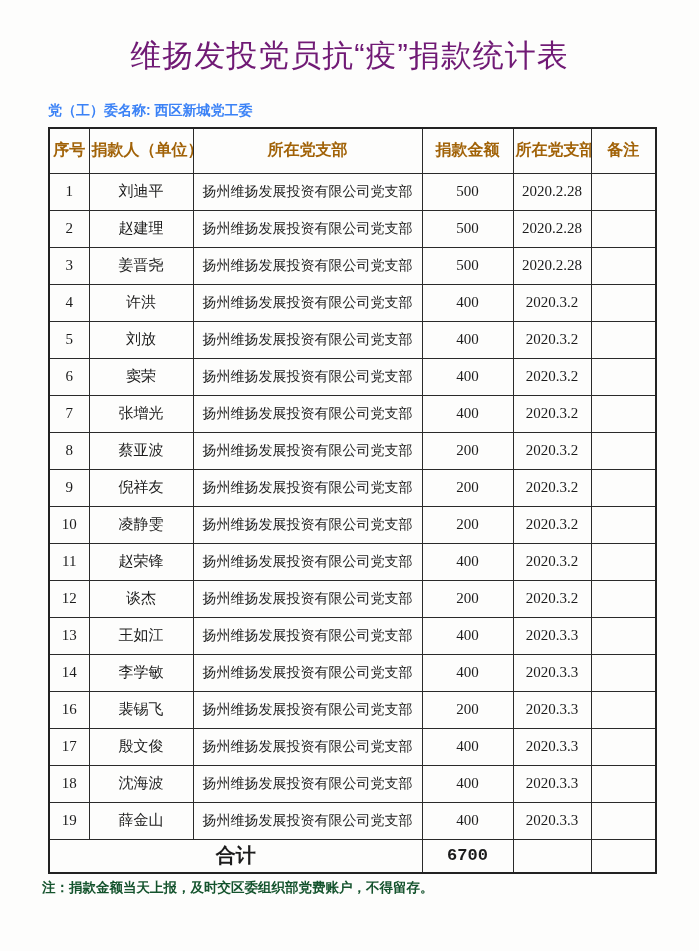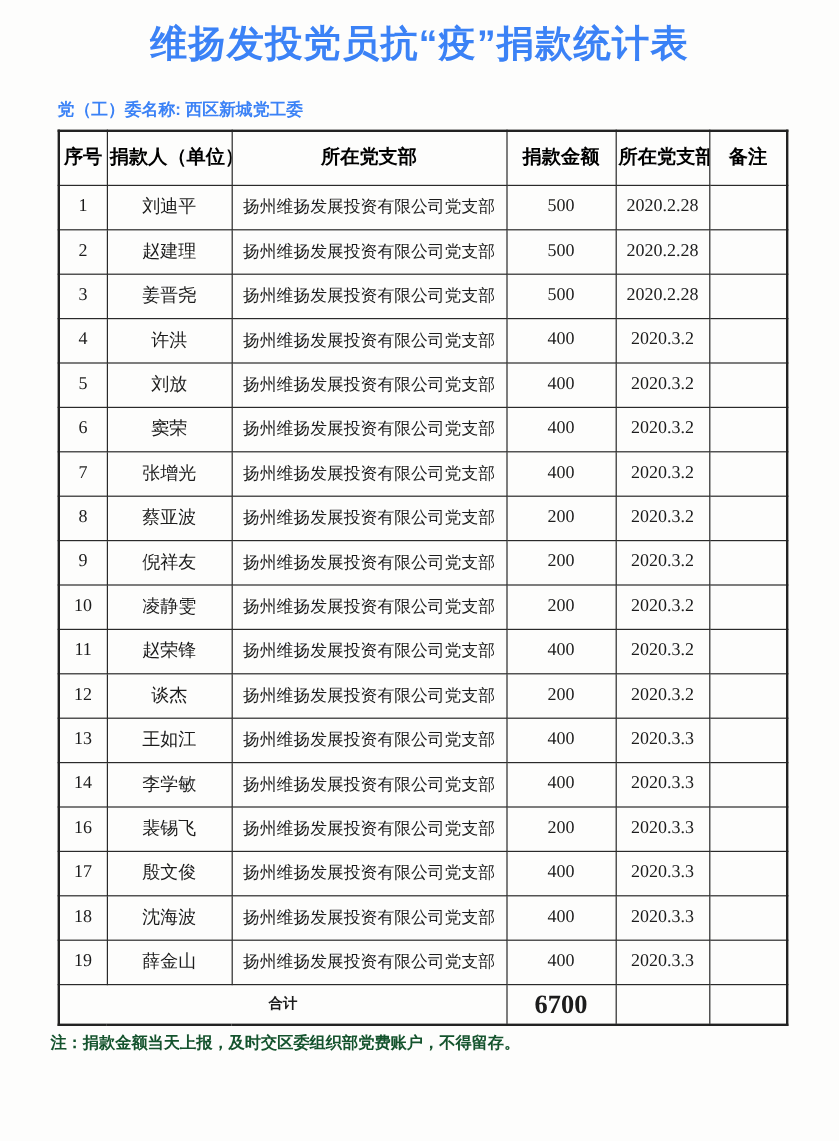--- a/index.html
+++ b/index.html
@@ -11,25 +11,25 @@
     height: 951px;
     background: #fdfdfc;
     color: #1c1c1c;
     font-family: "Liberation Sans", sans-serif;
     overflow: hidden;
     position: relative;
   }
   .doc-title {
     text-align: center;
     font-size: 31px;
-    font-weight: 700;
+    font-weight: 400;
     letter-spacing: 1px;
     margin: 0;
-    padding-top: 16px;
-    color: #3b82f6;
+    padding-top: 35px;
+    color: #701a75;
     font-family: "Liberation Sans", sans-serif;
   }
   .committee-line {
     margin: 25px 0 7px 48px;
     font-size: 14px;
     font-weight: bold;
     color: #3b82f6;
   }
   table.donation-table {
     border-collapse: collapse;
@@ -46,47 +46,47 @@
     padding: 0 2px;
     overflow: hidden;
     white-space: nowrap;
   }
   tr.header-row {
     height: 45px;
   }
   tr.header-row th {
     font-size: 16px;
     font-weight: bold;
-    color: #000000;
+    color: #a16207;
     font-family: "Liberation Sans", sans-serif;
   }
   tr.data-row {
     height: 37px;
   }
   td.c-seq, td.c-amount, td.c-date {
     font-family: "Liberation Serif", serif;
     font-size: 15px;
   }
   td.c-donor {
     font-size: 15px;
   }
   td.c-branch {
     font-size: 14px;
   }
   tr.total-row {
     height: 34px;
   }
   td.total-label {
-    font-size: 12px;
+    font-size: 20px;
     font-weight: bold;
     font-family: "Liberation Sans", sans-serif;
   }
   td.total-amount {
-    font-family: Liberation Serif, serif;
-    font-size: 22px;
+    font-family: Liberation Mono, monospace;
+    font-size: 17px;
     font-weight: bold;
   }
   .footnote {
     margin: 5px 0 0 42px;
     font-size: 13.5px;
     font-weight: bold;
     color: #14532d;
   }
 </style>
 </head>

